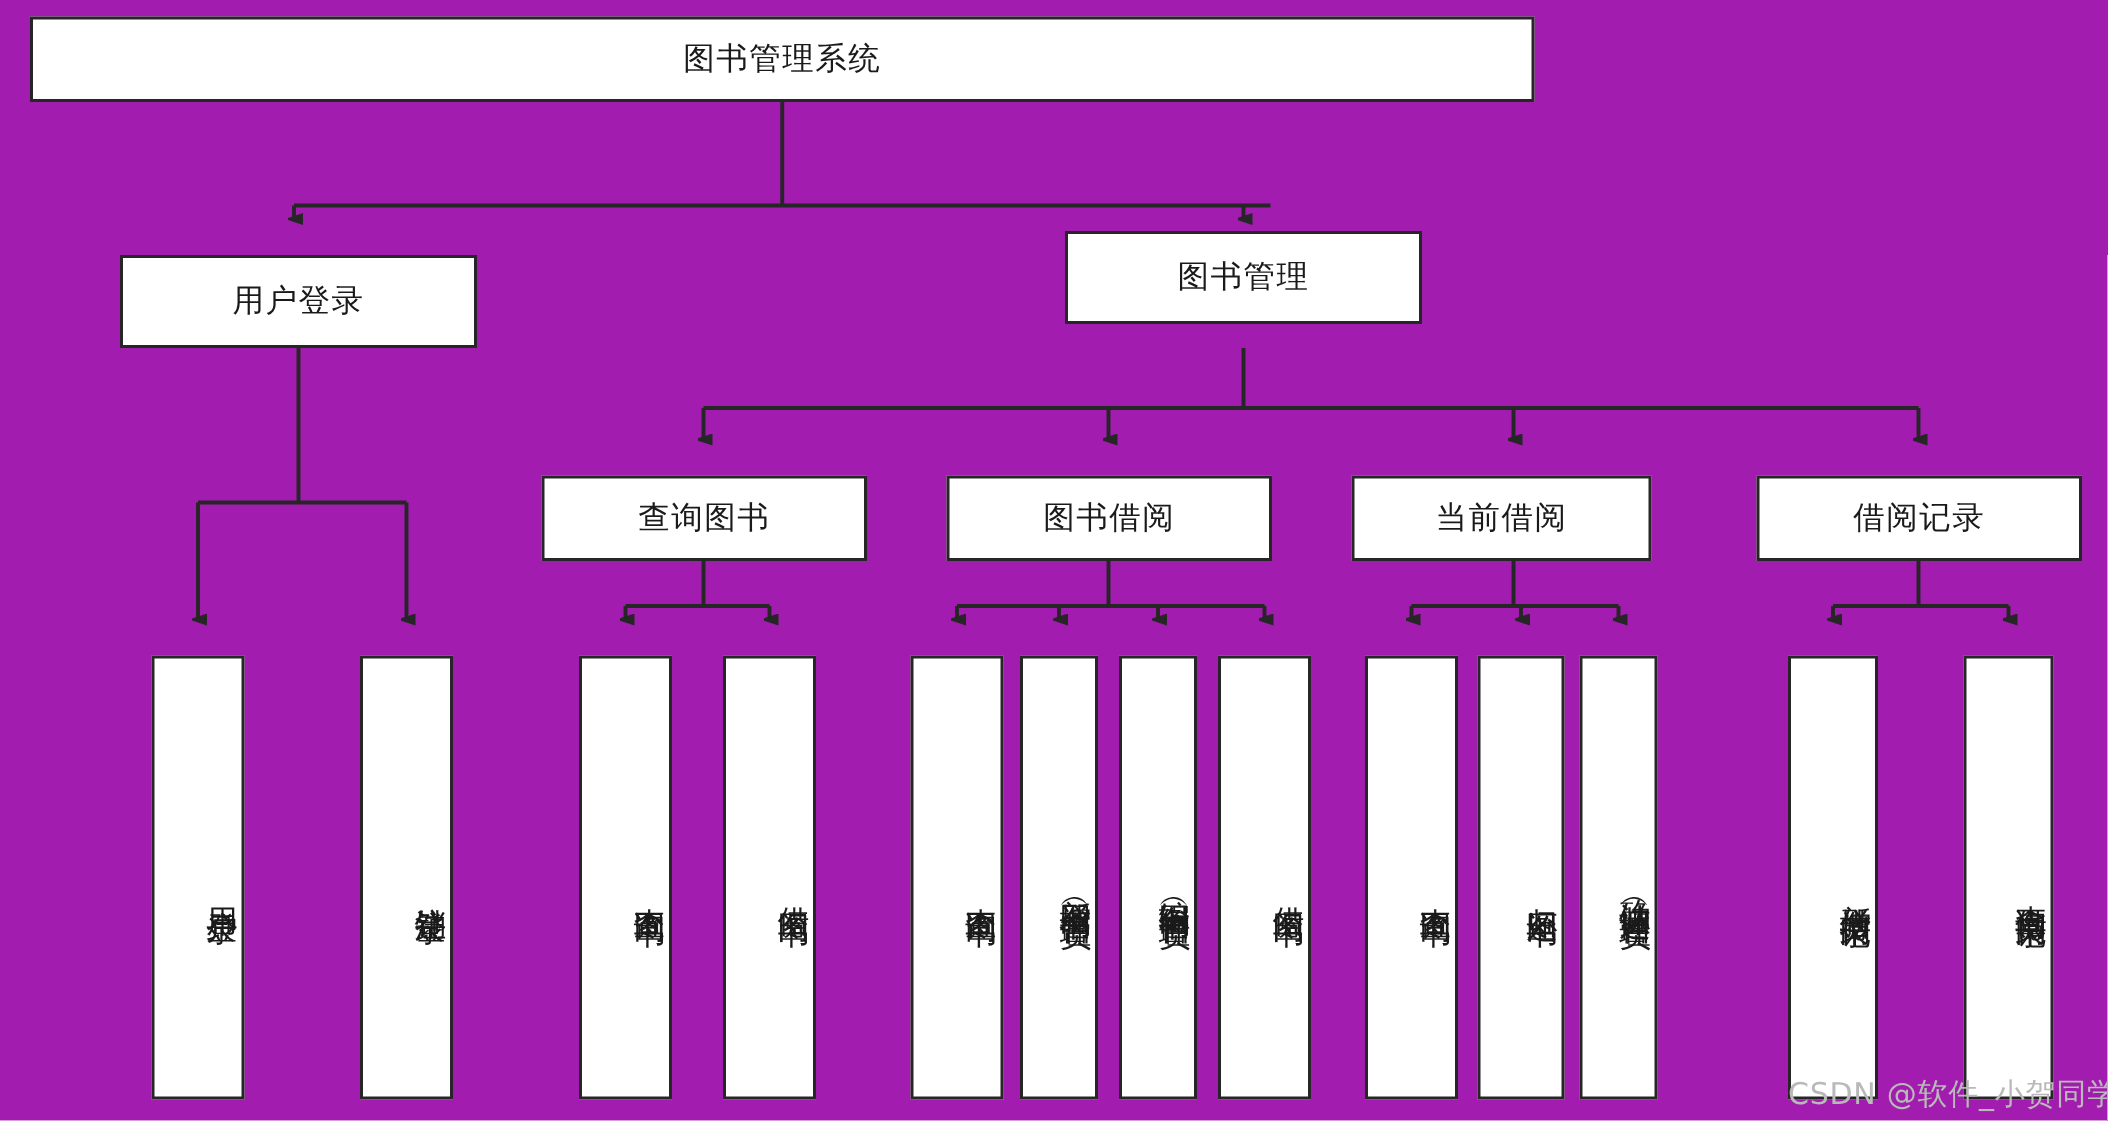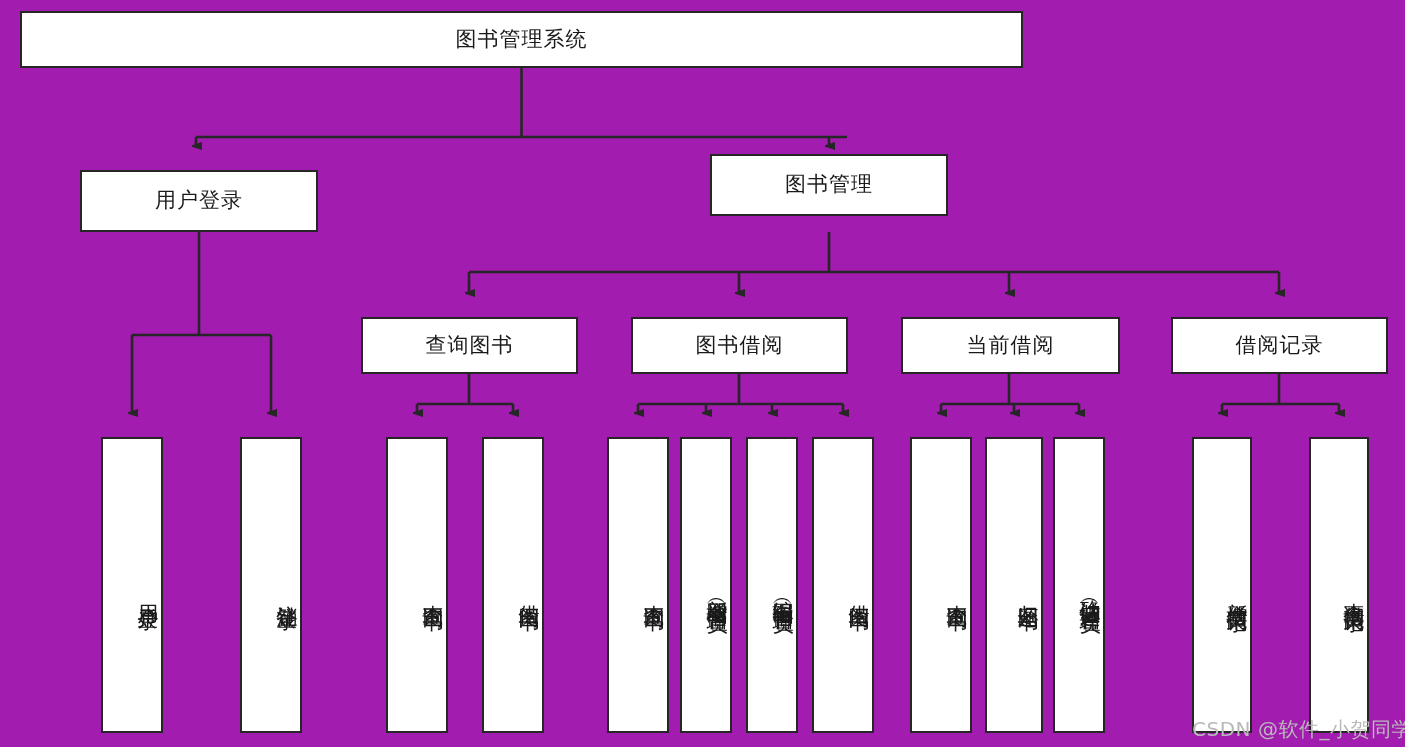--- a/index.html
+++ b/index.html
@@ -141,21 +141,21 @@
   <div class="node horiz" style="left:710px; top:154px; width:238px; height:62px;">
     <span>图书管理</span>
   </div>
 
   <div class="node horiz" style="left:361px; top:317px; width:217px; height:57px;">
     <span>查询图书</span>
   </div>
   <div class="node horiz" style="left:631px; top:317px; width:217px; height:57px;">
     <span>图书借阅</span>
   </div>
-  <div class="node horiz" style="left:901px; top:317px; width:219px; height:57px;">
+  <div class="node horiz" style="left:901px; top:317px; width:200px; height:57px;">
     <span>当前借阅</span>
   </div>
   <div class="node horiz" style="left:1171px; top:317px; width:217px; height:57px;">
     <span>借阅记录</span>
   </div>
 
   <div class="node vert" style="left:101px; top:437px; width:62px; height:296px;">
     <span class="vtext">用户登录</span>
   </div>
   <div class="node vert" style="left:240px; top:437px; width:62px; height:296px;">

